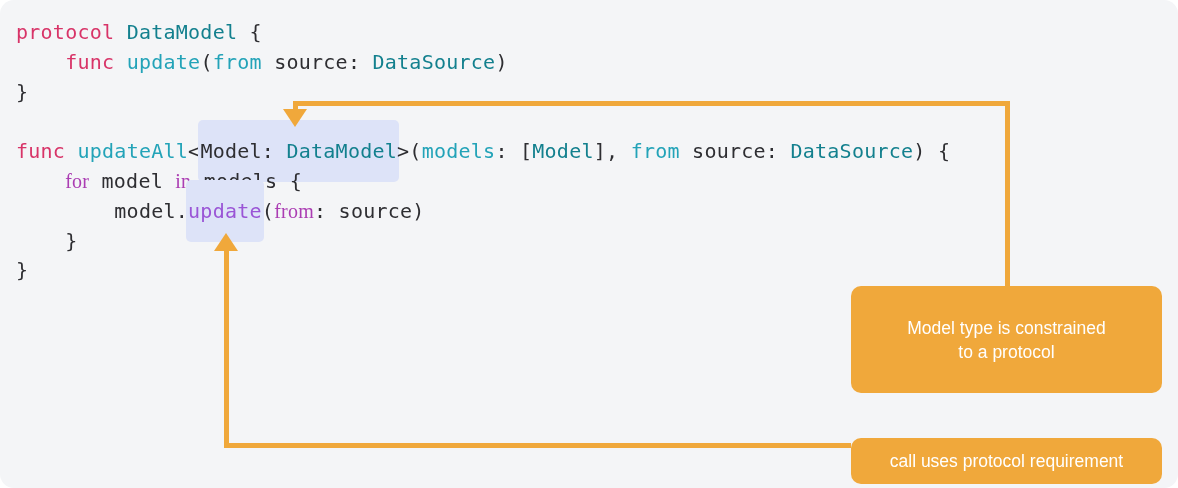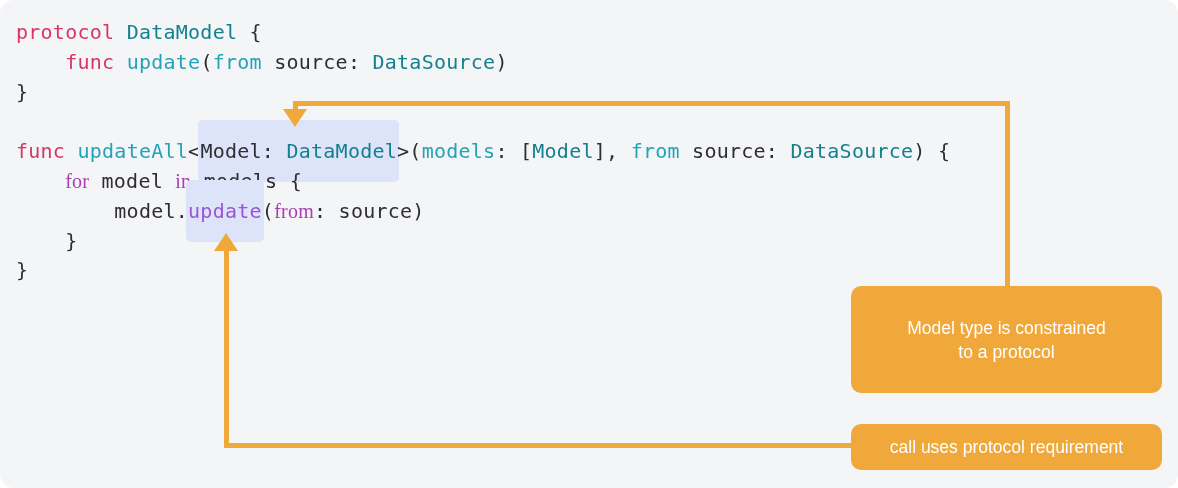--- a/index.html
+++ b/index.html
@@ -67,21 +67,21 @@
     justify-content: center;
     text-align: center;
   }
   .callout-text {
     color: var(--callout-text, #ffffff);
     font-size: 17.5px;
     line-height: 24px;
     white-space: pre-line;
   }
   .callout-1 { top: 286px; height: 107px; }
-  .callout-2 { top: 424px; height: 46px; }
+  .callout-2 { top: 438px; height: 46px; }
 </style>
 </head>
 <body>
 
 <div class="slide">
 
   <div class="code-snippet"><div class="code-line"><span class="tk-pink">protocol</span><span class="tk-plain"> </span><span class="tk-teal">DataModel</span><span class="tk-plain"> {</span></div><div class="code-line"><span class="tk-plain">    </span><span class="tk-pink">func</span><span class="tk-plain"> </span><span class="tk-cyan">update</span><span class="tk-plain">(</span><span class="tk-cyan">from</span><span class="tk-plain"> source: </span><span class="tk-teal">DataSource</span><span class="tk-plain">)</span></div><div class="code-line"><span class="tk-plain">}</span></div><div class="code-line">&nbsp;</div><div class="code-line"><span class="tk-pink">func</span><span class="tk-plain"> </span><span class="tk-cyan">updateAll</span><span class="tk-plain">&lt;</span><span class="hl"><span class="tk-plain">Model: </span><span class="tk-teal">DataModel</span></span><span class="tk-plain">&gt;(</span><span class="tk-cyan">models</span><span class="tk-plain">: [</span><span class="tk-teal">Model</span><span class="tk-plain">], </span><span class="tk-cyan">from</span><span class="tk-plain"> source: </span><span class="tk-teal">DataSource</span><span class="tk-plain">) {</span></div><div class="code-line"><span class="tk-plain">    </span><span class="tk-purple">for</span><span class="tk-plain"> model </span><span class="tk-purple">in</span><span class="tk-plain"> models {</span></div><div class="code-line"><span class="tk-plain">        model.</span><span class="hl"><span class="tk-violet">update</span></span><span class="tk-plain">(</span><span class="tk-purple">from</span><span class="tk-plain">: source)</span></div><div class="code-line"><span class="tk-plain">    }</span></div><div class="code-line"><span class="tk-plain">}</span></div></div>
 
   <div>
     <div class="arrow-seg" style="left:293px; top:101px; width:717px; height:5px;"></div>

